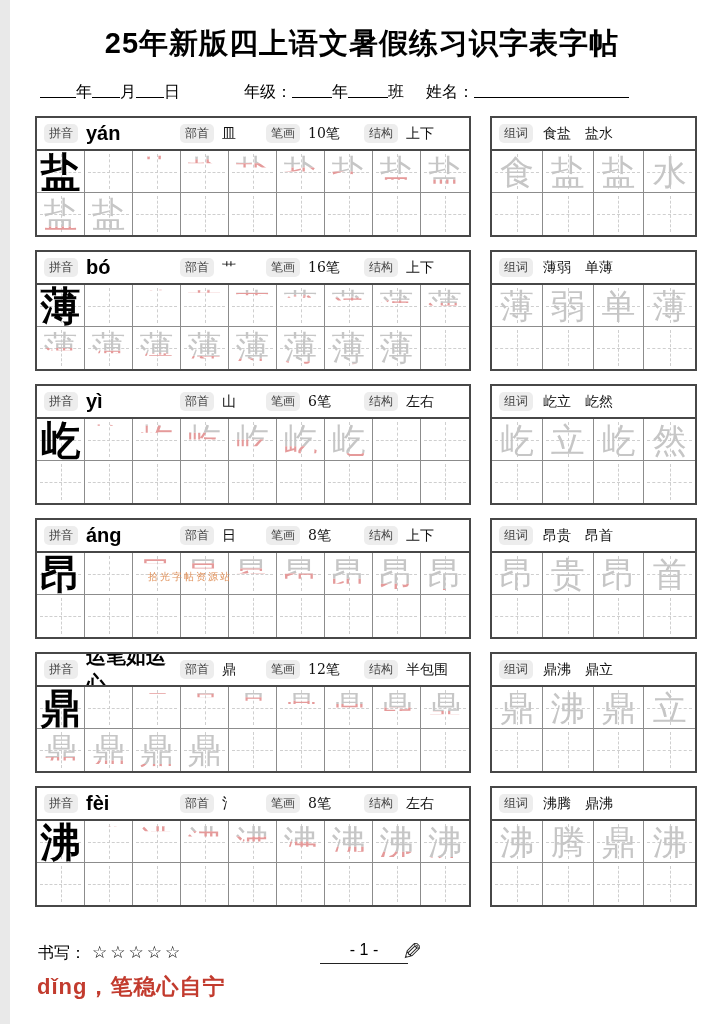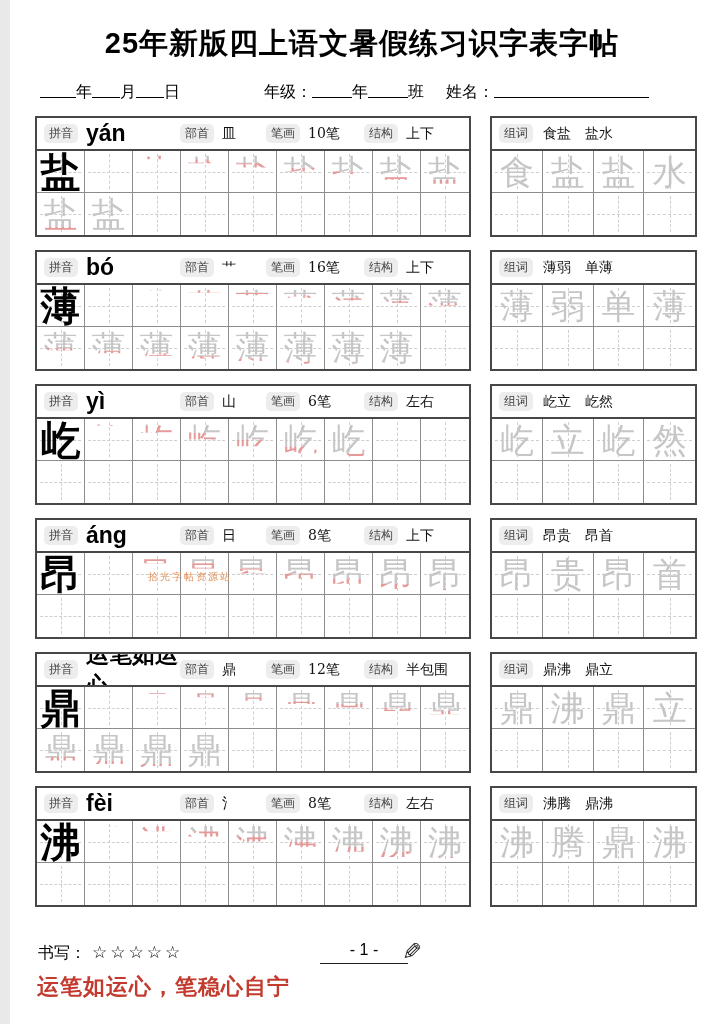--- a/index.html
+++ b/index.html
@@ -20,41 +20,41 @@
     text-align: center; font-size: 29px; font-weight: 800;
     font-family: "Liberation Sans", sans-serif; letter-spacing: 1px; color:#000;
   }
   .dateline {
     position: absolute; top: 82px; left: 40px; width: 660px;
     font-size: 16px; font-family: "DejaVu Serif", serif; color:#000;
     white-space: nowrap;
   }
   .bl { display: inline-block; border-bottom: 1.6px solid #000; transform: translateY(1px); }
   .w36 { width: 36px; } .w28 { width: 28px; } .w40 { width: 40px; } .w150 { width: 155px; }
-  .dl-mid { margin-left: 84px; } .dl-name { margin-left: 22px; }
+  .dl-mid { margin-left: 64px; } .dl-name { margin-left: 22px; }
 
   .blocks {
     position: absolute; left: 35px; top: 116px; width: 662px;
     display: flex; flex-direction: column; gap: 13px;
   }
   .block { display: flex; gap: 19px; }
   .panel { border: 2px solid #474747; background: #fff; }
   .panel.left { width: 436px; }
   .panel.right { width: 207px; }
   .phead {
     height: 33px; border-bottom: 2px solid #474747;
     display: flex; align-items: center; padding: 0 7px; overflow: hidden;
   }
   .badge {
     background: #ededed; border-radius: 5px; padding: 2px 5px;
     font-size: 12px; color: #444; font-family: "DejaVu Serif", serif;
     flex: 0 0 auto; line-height: 1.2;
   }
   .pinyin-text {
-    font-size: 23px; font-weight: 600; margin-left: 8px; width: 94px;
+    font-size: 20px; font-weight: 600; margin-left: 8px; width: 94px;
     font-family: "Liberation Sans", sans-serif; color:#000;
   }
   .val { font-size: 14px; font-family: "DejaVu Serif", serif; color: #111; margin-left: 8px; }
   .v-rad { width: 44px; } .v-str { width: 56px; }
   .words-text { font-size: 14px; font-family: "DejaVu Serif", serif; margin-left: 10px; color:#111; }
 
   .grid { display: grid; grid-auto-rows: 42px; }
   .g9 { grid-template-columns: repeat(9, 1fr); }
   .g4 { grid-template-columns: repeat(4, 1fr); }
   .cell { position: relative; border-right: 1px solid #8c8c8c; }
@@ -658,13 +658,13 @@
     </div>
   </div>
 
 <div class="watermark">拾光字帖资源站</div>
 
 <div class="writing-score">
   <span>书写：</span><span class="stars">☆☆☆☆☆</span>
 </div>
 <div class="pagenum">- 1 -</div>
 <span class="pencil">✎</span>
-<div class="motto">运笔如运心，笔稳心自宁</div>
+<div class="motto">dǐng，笔稳心自宁</div>
 
 </body></html>

